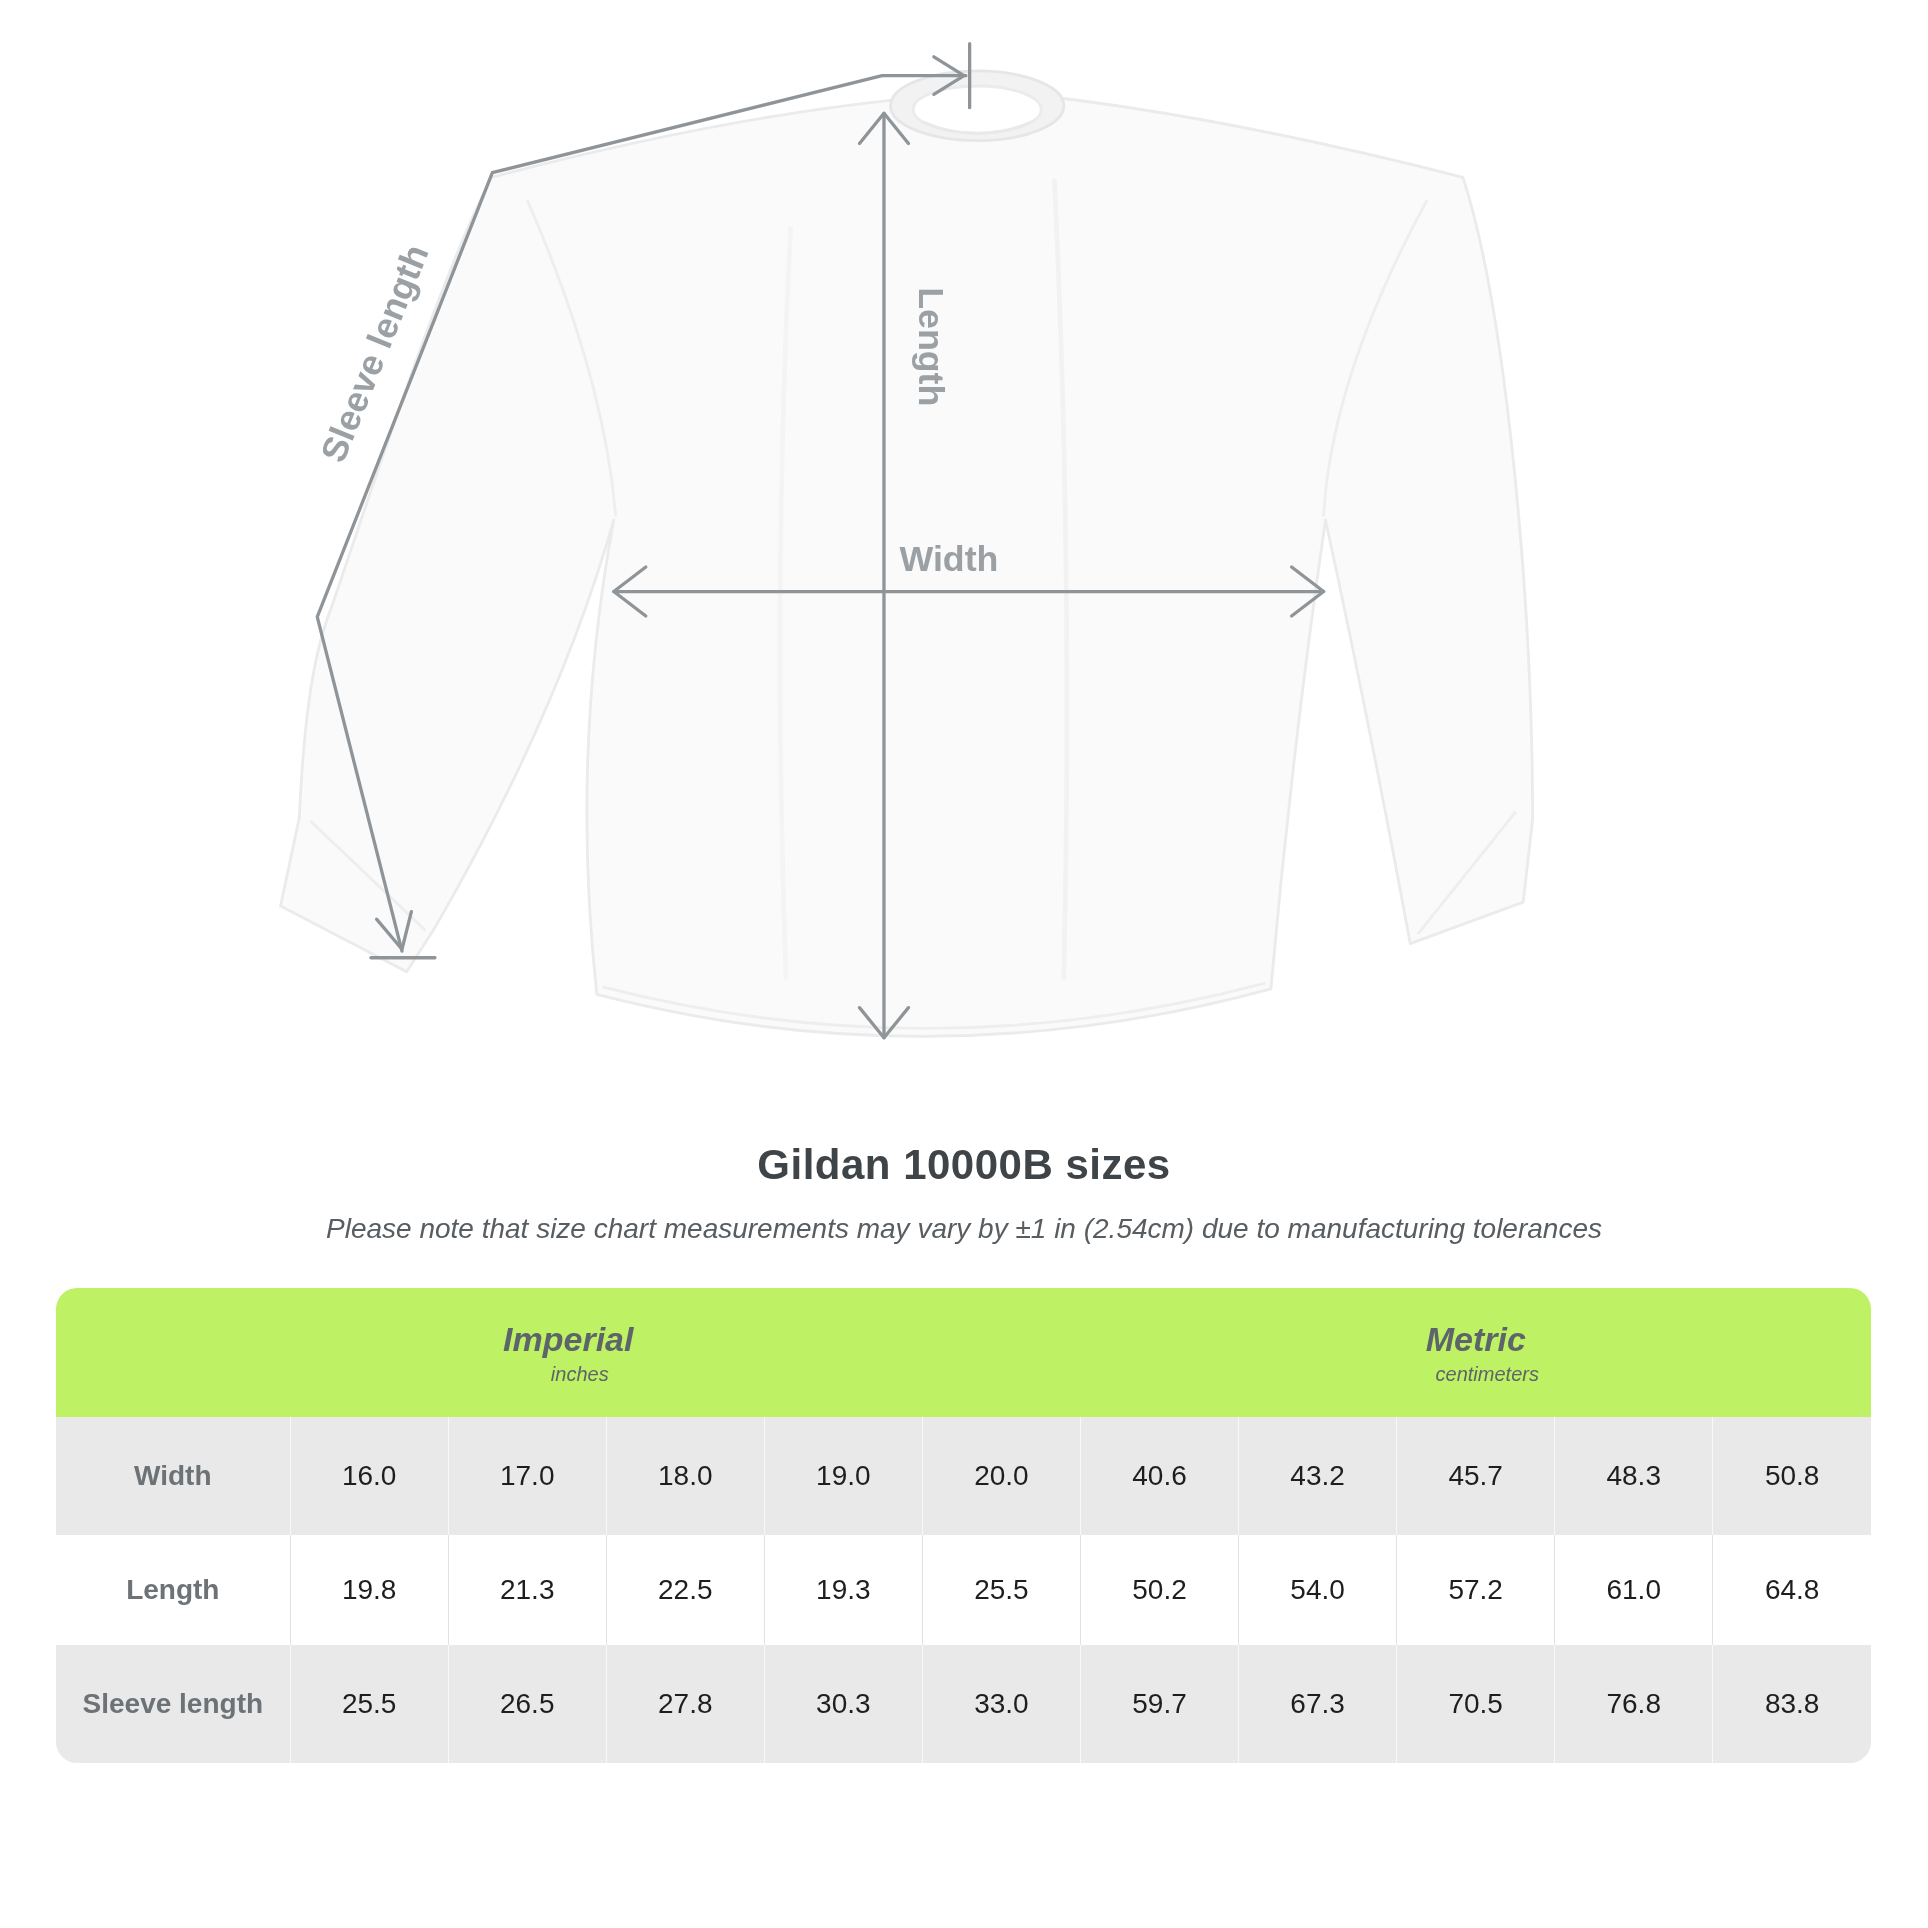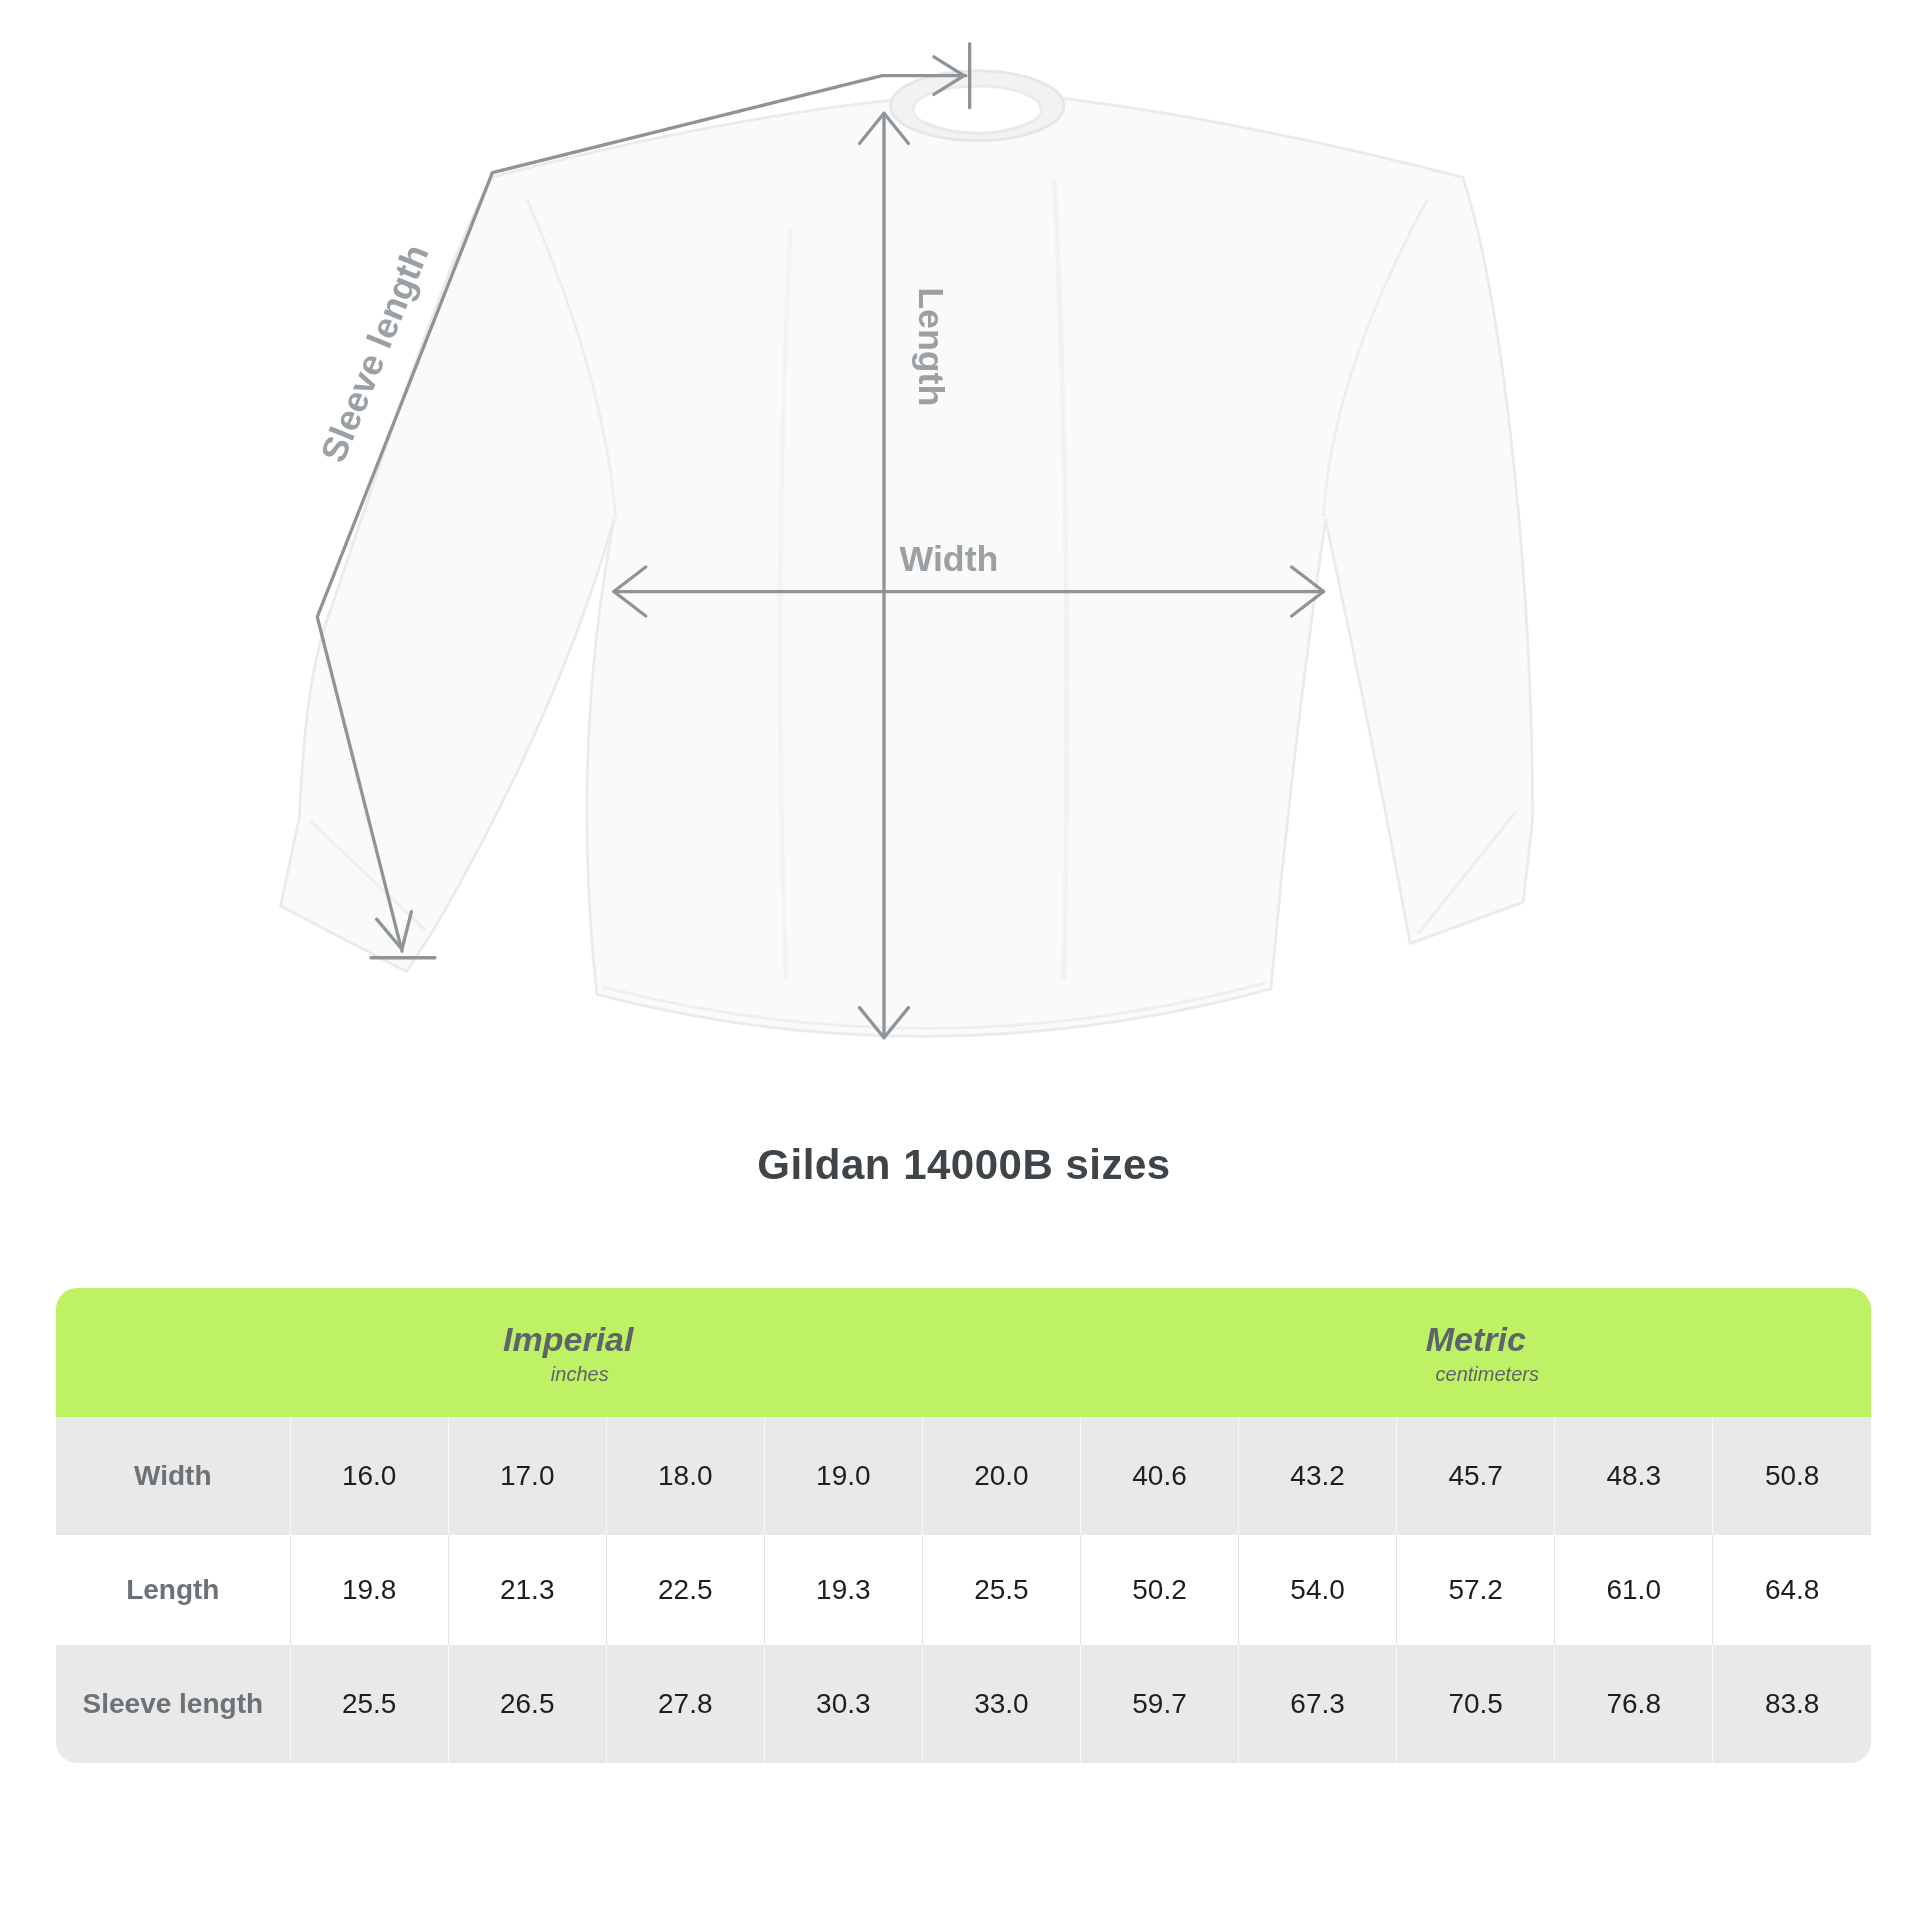--- a/index.html
+++ b/index.html
@@ -111,21 +111,22 @@
       </g>
     </g>
 
     <g font-family="Liberation Sans, sans-serif" font-size="38" font-weight="bold" fill="#9ba0a4" text-anchor="middle">
       <text x="398" y="388" transform="rotate(-68 398 375)">Sleeve length</text>
       <text x="976" y="368" transform="rotate(90 976 368)">Length</text>
       <text x="1008" y="606">Width</text>
     </g>
   </svg>
 
-  <div class="page-title">Gildan 14000B sizes</div>
+  <div class="page-title">Gildan 10000B sizes</div>
+  <div class="page-subtitle">Please note that size chart measurements may vary by ±1 in (2.54cm) due to manufacturing tolerances</div>
 
   <div class="size-table-wrap">
     <table class="size-table">
       <colgroup>
         <col class="c-label">
         <col class="c-data">
           <col class="c-data">
           <col class="c-data">
           <col class="c-data">
           <col class="c-data">

